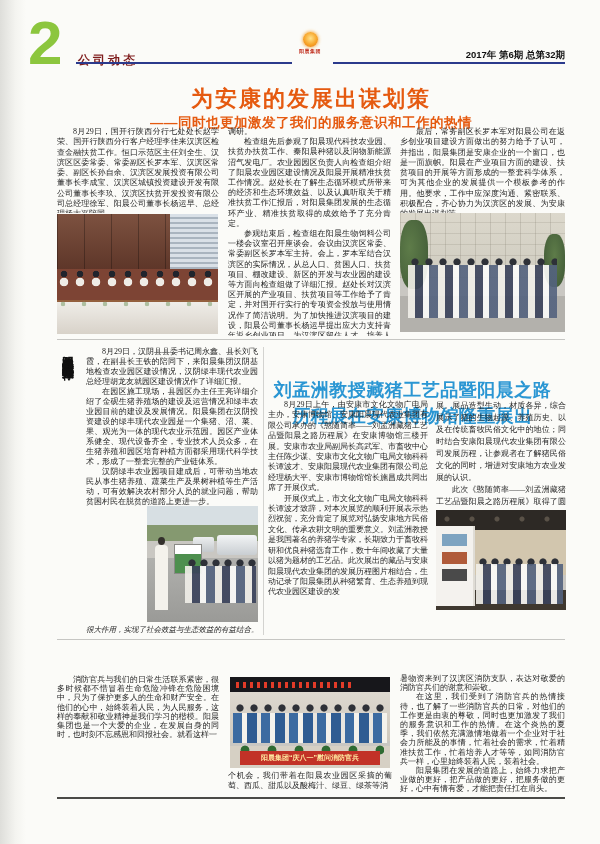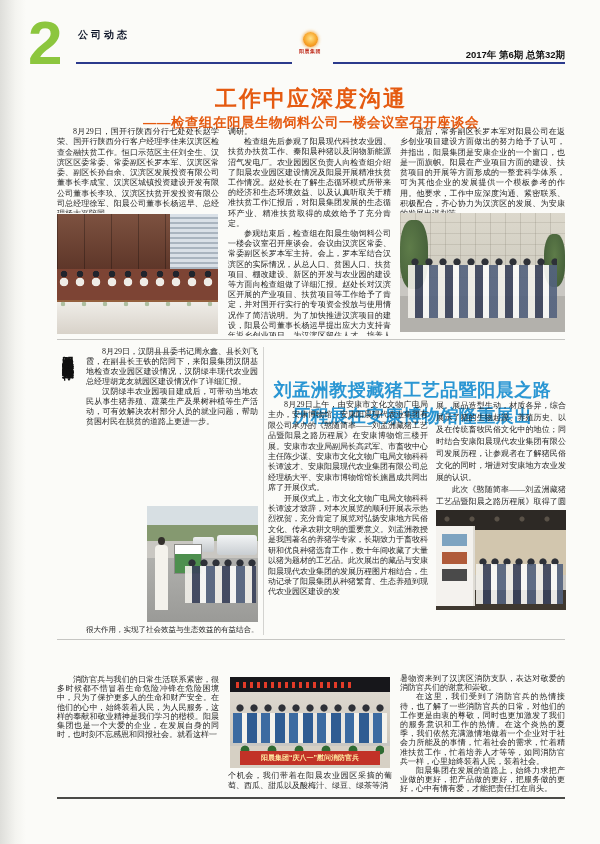--- a/index.html
+++ b/index.html
@@ -5,22 +5,22 @@
   html,body{margin:0;padding:0;background:#888;}
   #page{position:relative;width:600px;height:844px;margin:0 auto;background:#fbfbf8;overflow:hidden;
         font-family:"Liberation Serif","DejaVu Serif",serif;color:#222;}
   #page *{box-sizing:border-box;}
   .abs{position:absolute;}
   
   .scan-edge{left:0;top:0;width:26px;height:844px;background:linear-gradient(90deg,#dededa,#f4f4f0 60%,#fbfbf8);}
   
   .hdr-num{left:28px;top:12px;font-size:62px;line-height:1;font-weight:bold;color:#8cc63e;
            font-family:"Liberation Sans","DejaVu Sans",sans-serif;}
-  .hdr-section{left:78px;top:28px;font-size:10px;font-weight:bold;letter-spacing:3px;
-           font-family:"Liberation Sans","DejaVu Sans",sans-serif;color:#0f172a;}
+  .hdr-section{left:78px;top:52px;font-size:12px;font-weight:bold;letter-spacing:3px;
+           font-family:"Liberation Sans","DejaVu Sans",sans-serif;color:#7f1d1d;}
   .hdr-issue{right:35px;top:49px;font-size:9.5px;font-weight:bold;
            font-family:"Liberation Sans","DejaVu Sans",sans-serif;color:#111;}
   .hdr-rule{height:2px;background:#2b3a8c;top:62px;}
   .rule-l{left:76px;width:216px;}
   .rule-r{left:333px;width:232px;}
   .logo{left:292px;top:32px;width:36px;text-align:center;}
   .logo-sun{width:15px;height:15px;margin:0 auto;border-radius:50%;
             background:radial-gradient(circle at 50% 42%,#ffe28a,#f7a52a 55%,#e56f10);
             box-shadow:0 0 3px 1px rgba(245,160,40,.65);}
   .logo-text{font-size:5px;color:#c03020;letter-spacing:.5px;margin-top:1px;font-weight:bold;}
@@ -41,21 +41,21 @@
       font-size:11.5px;font-weight:bold;color:#111;line-height:25px;letter-spacing:.5px;}
   
   .bt{font-size:8px;line-height:10.3px;text-align:justify;color:#262626;}
   .bt p{margin:0;}
   .ind{text-indent:2em;}
   .a1c1{left:57px;top:127px;width:162px;height:86px;overflow:hidden;}
   .a1c2{left:228px;top:127px;width:163px;height:209px;overflow:hidden;line-height:10.2px;}
   .a1c3{left:400px;top:127px;width:165px;height:86px;overflow:hidden;}
   .a2main{left:86px;top:347px;width:172px;height:160px;overflow:hidden;line-height:10px;}
   .a2narrow{left:86px;top:508px;width:57px;height:114px;overflow:hidden;letter-spacing:1.5px;line-height:11.4px;}
-  .a2tail{left:86px;top:625px;width:178px;font-size:7.5px;white-space:nowrap;}
+  .a2tail{left:86px;top:625px;width:178px;font-size:7.5px;white-space:nowrap;font-style:italic;}
   .a3c1{left:268px;top:400px;width:160px;height:232px;overflow:hidden;line-height:10.4px;}
   .a3c2{left:436px;top:400px;width:130px;height:107px;overflow:hidden;line-height:12px;}
   .a4c1{left:57px;top:675px;width:162px;height:118px;overflow:hidden;line-height:9.2px;}
   .a4mid{left:228px;top:771px;width:164px;height:22px;overflow:hidden;line-height:10px;}
   .a4c3{left:400px;top:674px;width:165px;height:123px;overflow:hidden;line-height:9.2px;}
   
   .ph{position:absolute;overflow:hidden;background:#c9c7c2;}
   .ph div{position:absolute;}
   .ph1{left:57px;top:214px;width:161px;height:120px;}
   .ph2{left:400px;top:213px;width:165px;height:119px;}
@@ -139,22 +139,22 @@
   <div class="abs hdr-num">2</div>
   <div class="abs hdr-section">公司动态</div>
   <div class="abs logo">
     <div class="logo-sun"></div>
     <div class="logo-text">阳晨集团</div>
   </div>
   <div class="abs hdr-issue">2017年 第6期 总第32期</div>
   <div class="abs hdr-rule rule-l"></div>
   <div class="abs hdr-rule rule-r"></div>
 
-  <div class="abs a1-title">工作中应深度沟通</div>
-  <div class="abs a1-sub">——检查组在阳晨生物饲料公司一楼会议室召开座谈会</div>
+  <div class="abs a1-title">为安康的发展出谋划策</div>
+  <div class="abs a1-sub">——同时也更加激发了我们的服务意识和工作的热情</div>
 
   <div class="abs bt a1c1">
     <p class="ind">8月29日，国开行陕西分行七处处长赵学荣、国开行陕西分行客户经理李佳来汉滨区检查金融扶贫工作。恒口示范区主任刘全生、汉滨区区委常委、常委副区长罗本军、汉滨区常委、副区长孙自余、汉滨区发展投资有限公司董事长李成宝、汉滨区城镇投资建设开发有限公司董事长李玖、汉滨区扶贫开发投资有限公司总经理徐军、阳晨公司董事长杨运早、总经理杨大平陪同</p>
   </div>
   <div class="abs bt a1c2">
     <p>调研。</p>
     <p class="ind">检查组先后参观了阳晨现代科技农业园、扶贫办扶贫工作、秦阳晨种猪以及润物新能源沼气发电厂。农业园园区负责人向检查组介绍了阳晨农业园区建设情况及阳晨开展精准扶贫工作情况。赵处长在了解生态循环模式所带来的经济和生态环境效益、以及认真听取关于精准扶贫工作汇报后，对阳晨集团发展的生态循环产业、精准扶贫取得的成效给予了充分肯定。</p>
     <p class="ind">参观结束后，检查组在阳晨生物饲料公司一楼会议室召开座谈会。会议由汉滨区常委、常委副区长罗本军主持。会上，罗本军结合汉滨区的实际情况，从总人口、贫困人口、扶贫项目、棚改建设、新区的开发与农业园的建设等方面向检查组做了详细汇报。赵处长对汉滨区开展的产业项目、扶贫项目等工作给予了肯定，并对国开行实行的专项资金投放与使用情况作了简洁说明。为了加快推进汉滨项目的建设，阳晨公司董事长杨运早提出应大力支持青年返乡创业项目，为汉滨区留住人才、培养人才、发展人才。这个提议得到了赵处长的高度肯定和支持。</p>
   </div>
   <div class="abs bt a1c3">
@@ -177,20 +177,21 @@
     <div class="g-bodies bodies"></div>
   </div>
 
   <div class="abs hr" style="top:339px"></div>
 
   <div class="abs vt">汉阴县县委书记周永鑫来汉阴绿丰现代农业园检查指导工作</div>
   <div class="abs vrule"></div>
 
   <div class="abs bt a2main">
     <p class="ind">8月29日，汉阴县县委书记周永鑫、县长刘飞霞，在副县长王铁的陪同下，来阳晨集团汉阴基地检查农业园区建设情况，汉阴绿丰现代农业园总经理胡龙友就园区建设情况作了详细汇报。</p>
+    <p class="ind">在园区施工现场，县园区办主任王亮详细介绍了金砚生猪养殖场的建设及运营情况和绿丰农业园目前的建设及发展情况。阳晨集团在汉阴投资建设的绿丰现代农业园是一个集猪、沼、菜、果、观光为一体的现代农业示范园。园区产业体系健全、现代设备齐全，专业技术人员众多，在生猪养殖和园区培育种植方面都采用现代科学技术，形成了一整套完整的产业链体系。</p>
     <p class="ind">汉阴绿丰农业园项目建成后，可带动当地农民从事生猪养殖、蔬菜生产及果树种植等生产活动，可有效解决农村部分人员的就业问题，帮助贫困村民在脱贫的道路上更进一步。</p>
   </div>
   <div class="abs bt a2tail">很大作用，实现了社会效益与生态效益的有益结合。</div>
 
   <div class="abs ph ph3">
     <div class="s-sky"></div>
     <div class="s-ground"></div>
     <div class="s-bus1"></div>
     <div class="s-bus2"></div>
     <div class="s-board"></div>

